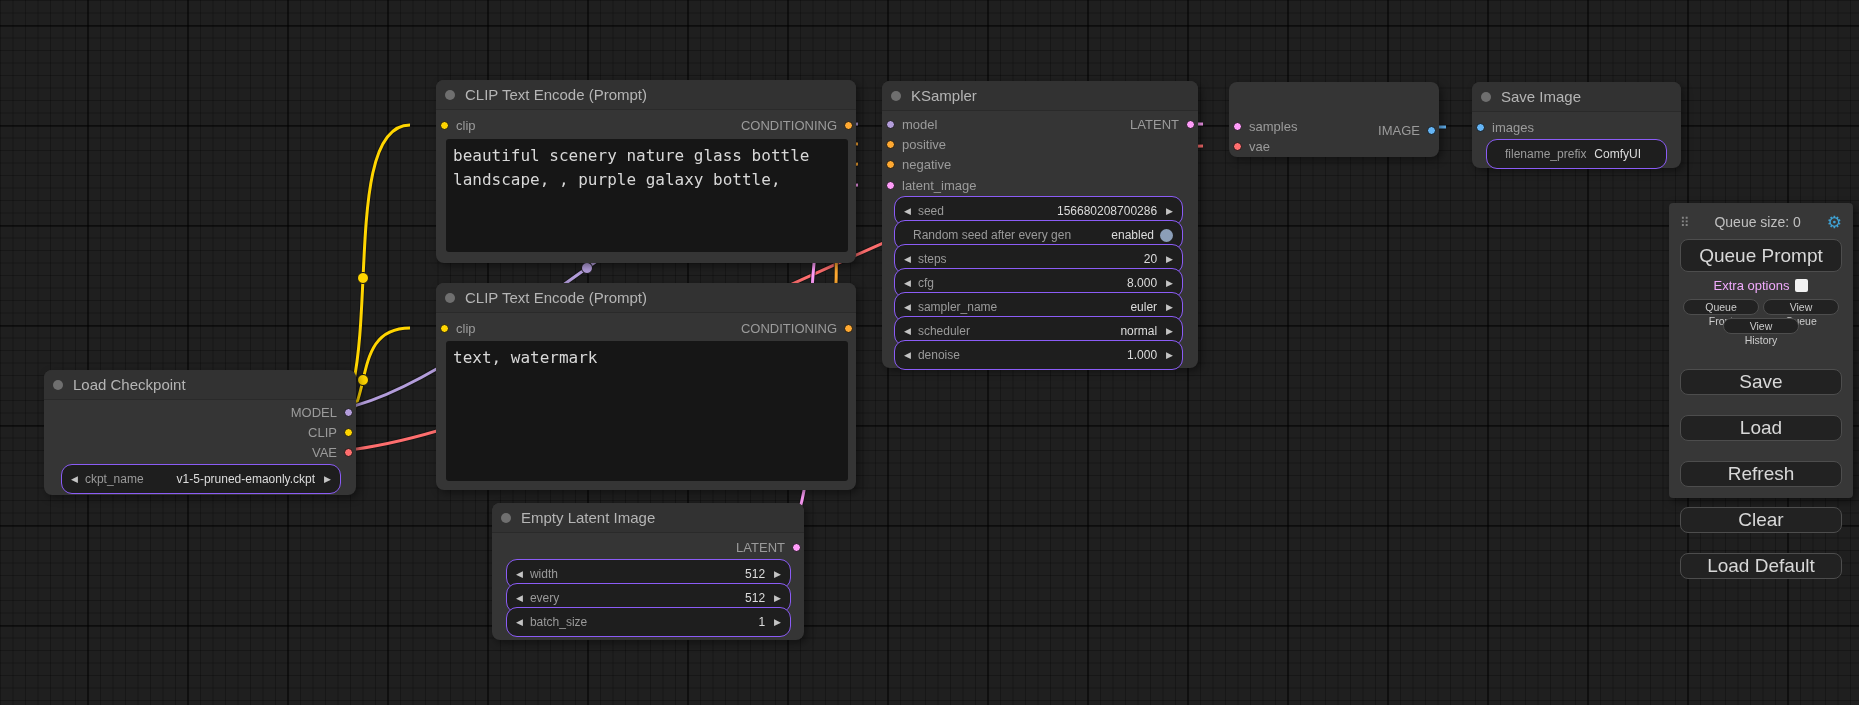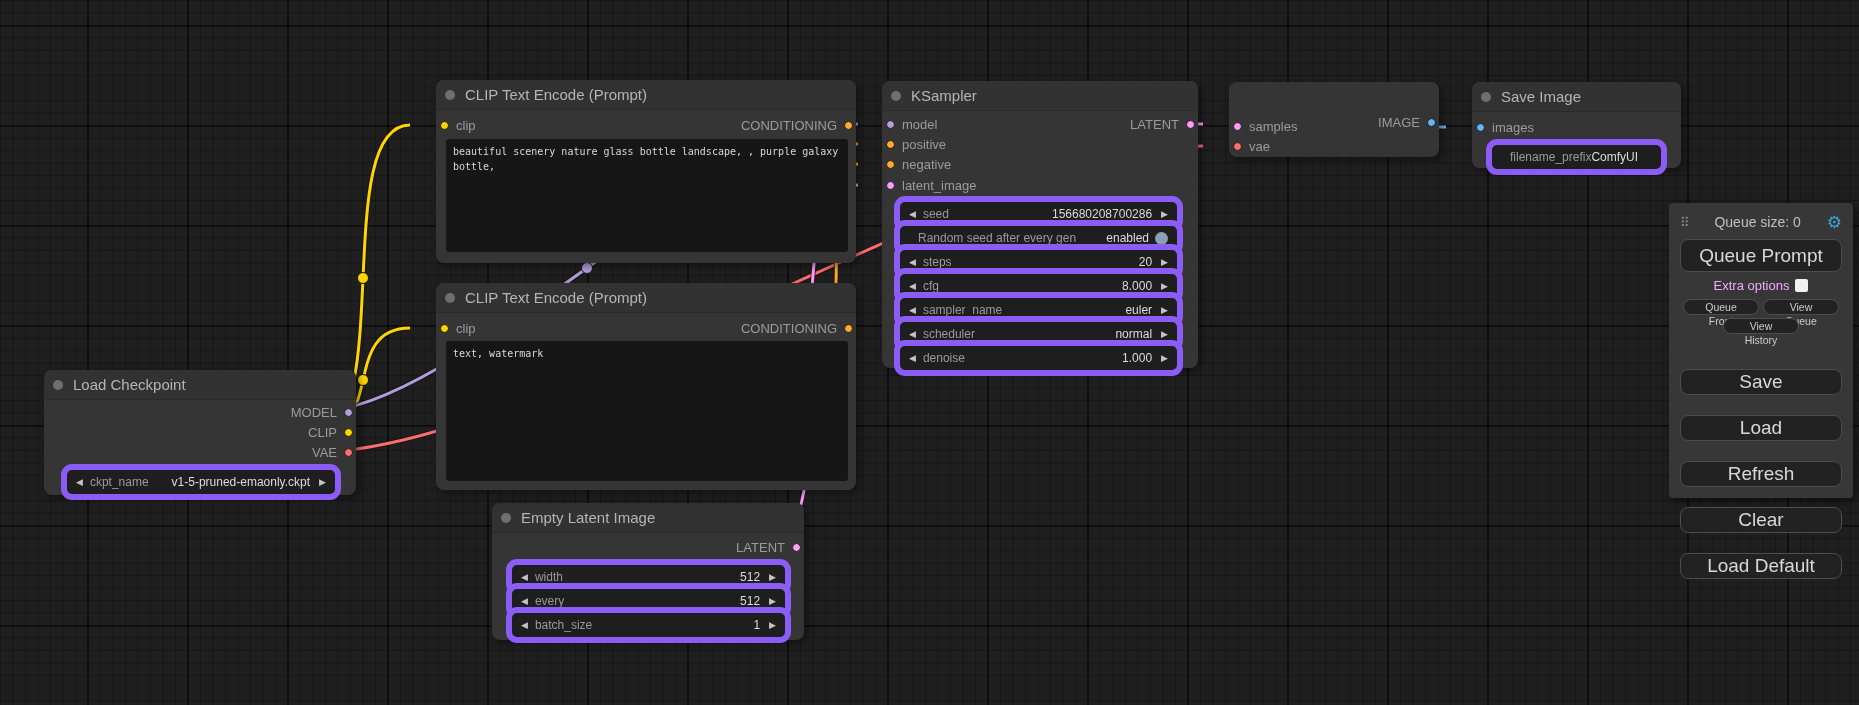--- a/index.html
+++ b/index.html
@@ -29,32 +29,32 @@
     display:flex;align-items:center;box-sizing:border-box;padding-left:9px;
   }
   .tdot{width:10px;height:10px;border-radius:50%;background:#6f6f6f;flex:0 0 auto;}
   .ttext{margin-left:10px;font-size:15px;color:#b5b5b5;white-space:nowrap;}
   .port{position:absolute;height:20px;display:flex;align-items:center;gap:7px;}
   .port.in{left:4px;}
   .port.out{right:3px;flex-direction:row-reverse;}
   .pdot{width:9px;height:9px;border-radius:50%;border:1px solid #181818;box-sizing:border-box;flex:0 0 auto;}
   .plabel{font-size:13px;color:#9b9b9b;white-space:nowrap;}
   .widget{
-    position:absolute;height:36px;background:#1e1e1e;border:6px solid #8b5cf6;
+    position:absolute;height:30px;background:#1e1e1e;border:1px solid #8b5cf6;
     border-radius:11px;box-sizing:border-box;display:flex;align-items:center;
     padding:0 9px;font-size:12px;white-space:nowrap;
   }
   .warrow{font-size:9px;color:#c4c4c4;flex:0 0 auto;line-height:1;}
   .wlabel{color:#9a9a9a;margin-left:7px;}
   .wlabel.noarrow{margin-left:9px;}
   .wvalue{color:#dcdcdc;margin-left:auto;margin-right:9px;}
   .toggle{width:13px;height:13px;border-radius:50%;background:#8b9eb8;flex:0 0 auto;margin-left:2px;}
   .prompt-box{
     position:absolute;background:#161616;border-radius:3px;
-    font-family:"DejaVu Sans Mono",monospace;font-size:10px;line-height:1.5;
+    font-family:"DejaVu Sans Mono",monospace;font-size:16px;line-height:1.5;
     color:#d8d8d8;padding:5px 7px;box-sizing:border-box;overflow:hidden;
     white-space:pre-wrap;word-break:break-word;
   }
   
   #queue-panel{
     position:absolute;left:1669px;top:203px;width:184px;height:295px;z-index:3;
     background:#373737;border-radius:4px;box-shadow:3px 3px 9px rgba(0,0,0,0.5);
     box-sizing:border-box;padding:8px 11px;
   }
   .qheader{display:flex;align-items:center;height:22px;margin-bottom:6px;}
@@ -289,21 +289,21 @@
 
   <div class="node" style="left:1195px;top:82px;width:210px;height:75px;">
     <div class="port in" style="top:34px;">
       <span class="pdot" style="background-color: rgb(255, 156, 249);"></span>
       <span class="plabel">samples</span>
     </div>
     <div class="port in" style="top:54px;">
       <span class="pdot" style="background-color: rgb(255, 110, 110);"></span>
       <span class="plabel">vae</span>
     </div>
-    <div class="port out" style="top:30px;">
+    <div class="port out" style="top:38px;">
       <span class="pdot" style="background-color: rgb(100, 181, 246);"></span>
       <span class="plabel">IMAGE</span>
     </div>
   </div>
 
   <div class="node" style="left:1438px;top:82px;width:209px;height:86px;">
     <div class="node-title">
       <span class="tdot"></span>
       <span class="ttext">Save Image</span>
     </div>

